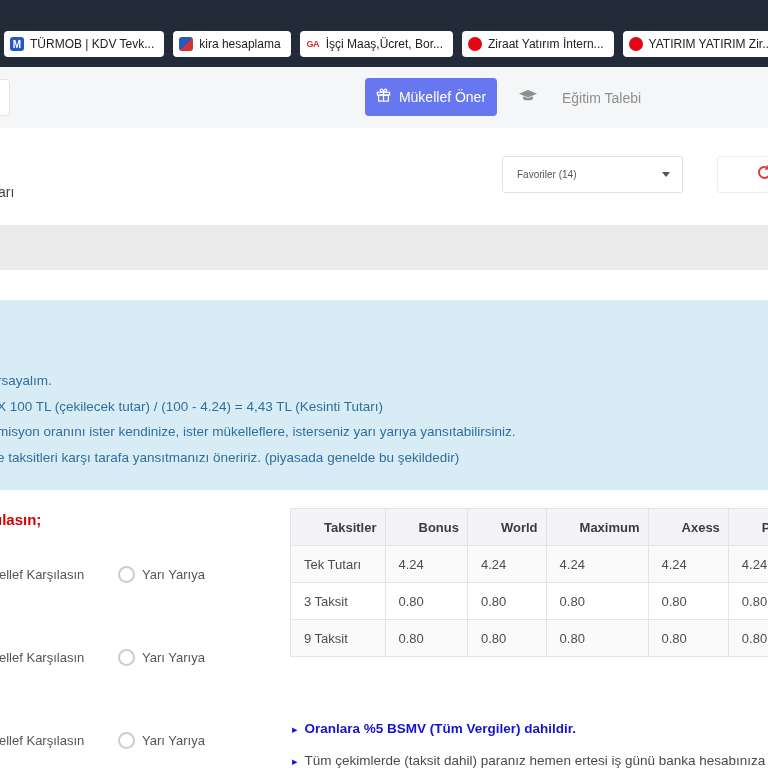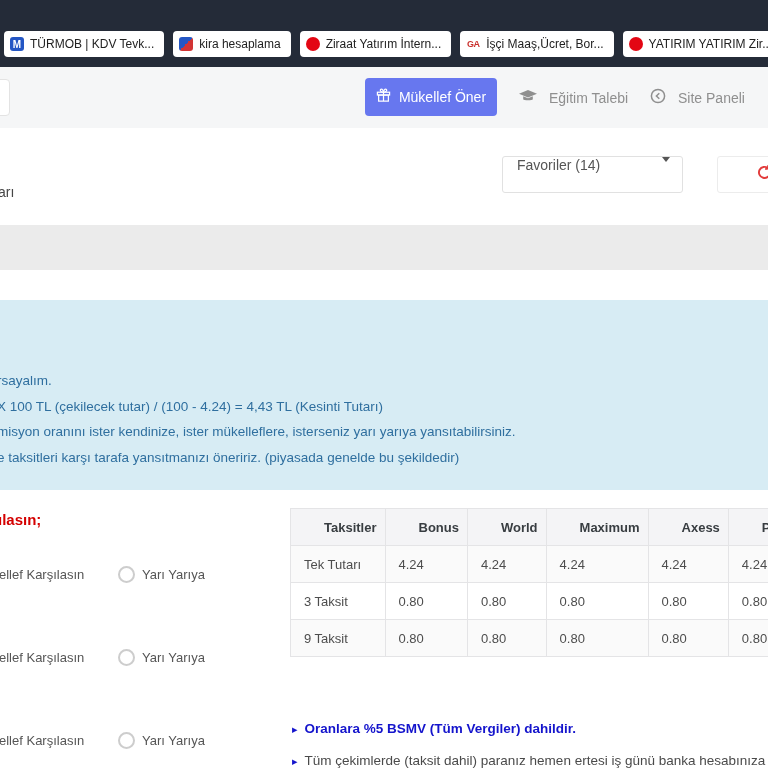--- a/index.html
+++ b/index.html
@@ -34,31 +34,31 @@
   .app-header { position: absolute; top: 67px; left: 0; width: 100%; height: 61px; background: var(--header-bg); }
   .partial-left { position: absolute; left: -30px; top: 12px; width: 40px; height: 37px;
                   background: #fff; border: 1px solid #e3e3e3; border-radius: 4px; }
   .btn-primary {
     position: absolute; left: 365px; top: 11px; width: 132px; height: 38px;
     background: var(--accent); border: none; border-radius: 4px; color: #fff;
     font-size: 14px; font-family: inherit; display: flex; align-items: center;
     justify-content: center; gap: 8px; cursor: pointer;
   }
   .nav-item { position: absolute; top: 0; height: 61px; display: flex; align-items: center;
-              gap: 12px; color: var(--muted-nav); font-size: 14px; cursor: pointer; white-space: nowrap; }
+              gap: 25px; color: var(--muted-nav); font-size: 14px; cursor: pointer; white-space: nowrap; }
   .nav-egitim { left: 519px; }
   .nav-site   { left: 650px; }
 
   
   .heading-frag { position: absolute; left: -2px; top: 184px; font-size: 14px; color: #454545; white-space: nowrap; }
   .select {
     position: absolute; left: 502px; top: 156px; width: 181px; height: 37px;
     background: #fff; border: 1px solid #e1e1e1; border-radius: 3px;
-    display: flex; padding: 0 12px 0 14px;
-    font-size: 14px; color: #555; cursor: pointer;
+    display: flex; align-items: center; padding: 0 12px 0 14px;
+    font-size: 10px; color: #555; cursor: pointer;
   }
   .caret { margin-left: auto; width: 0; height: 0;
            border-left: 4px solid transparent; border-right: 4px solid transparent;
            border-top: 5px solid #555; }
   .right-partial {
     position: absolute; left: 717px; top: 156px; width: 120px; height: 37px;
     background: #fff; border: 1px solid #ececec; border-radius: 3px;
     display: flex; align-items: center; padding-left: 38px; cursor: pointer;
   }
 
@@ -106,26 +106,26 @@
   <div class="bookmarks-bar" id="bookmarks">
       <div class="chip">
         <span class="fav fav-turmob">M</span>
         <span>TÜRMOB | KDV Tevk...</span>
       </div>
       <div class="chip">
         <span class="fav fav-kira"></span>
         <span>kira hesaplama</span>
       </div>
       <div class="chip">
+        <span class="fav fav-ga">GA</span>
+        <span>İşçi Maaş,Ücret, Bor...</span>
+      </div>
+      <div class="chip">
         <span class="fav fav-ziraat"></span>
         <span>Ziraat Yatırım İntern...</span>
-      </div>
-      <div class="chip">
-        <span class="fav fav-ga">GA</span>
-        <span>İşçi Maaş,Ücret, Bor...</span>
       </div>
       <div class="chip">
         <span class="fav fav-ziraat"></span>
         <span>YATIRIM YATIRIM Zir...</span>
       </div>
     </div>
 
   <div class="app-header">
     <div class="partial-left"></div>
 
@@ -145,29 +145,20 @@
     <div class="nav-item nav-egitim">
       <span>
         <svg width="18" height="13" viewBox="0 0 18 13">
           <path d="M9 0 L18 3.8 9 7.6 0 3.8 Z" fill="#8f8f8f"></path>
           <path d="M4.2 6.2 V9.3 C4.2 10.7 13.8 10.7 13.8 9.3 V6.2 L9 8.2 Z" fill="#8f8f8f"></path>
         </svg>
       </span>
       <span>Eğitim Talebi</span>
     </div>
 
-    <div class="nav-item nav-site">
-      <span>
-        <svg width="16" height="16" viewBox="0 0 16 16">
-          <circle cx="8" cy="8" r="6.6" fill="none" stroke="#8f8f8f" stroke-width="1.5"></circle>
-          <path d="M9.3 5.2 L6.4 8 L9.3 10.8" fill="none" stroke="#8f8f8f" stroke-width="1.5"></path>
-        </svg>
-      </span>
-      <span>Site Paneli</span>
-    </div>
   </div>
 
   <div class="heading-frag">arı</div>
 
   <div class="select">
     <span>Favoriler (14)</span>
     <span class="caret"></span>
   </div>
 
   <div class="right-partial">

